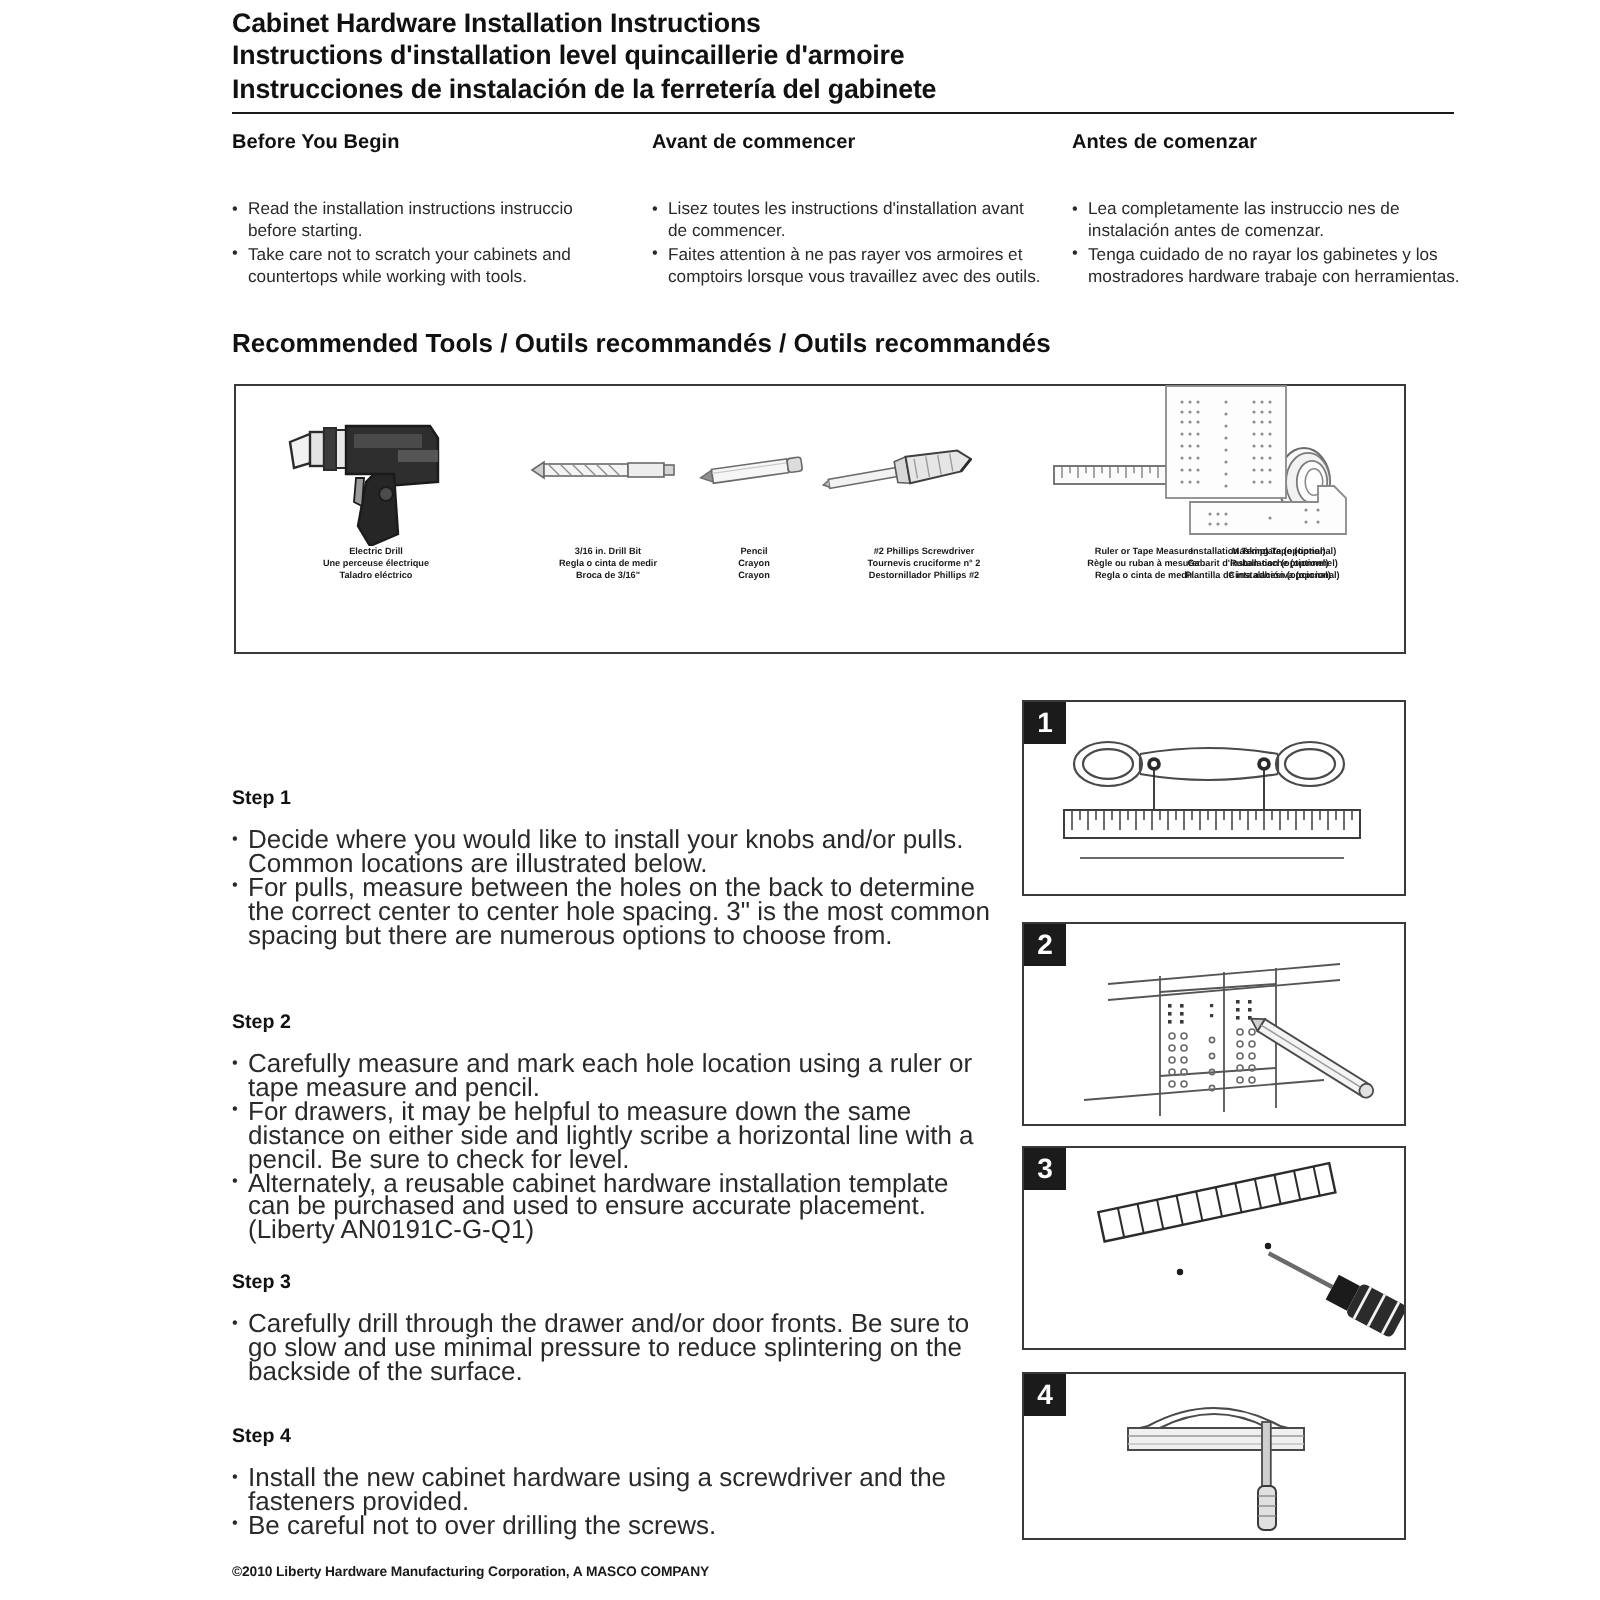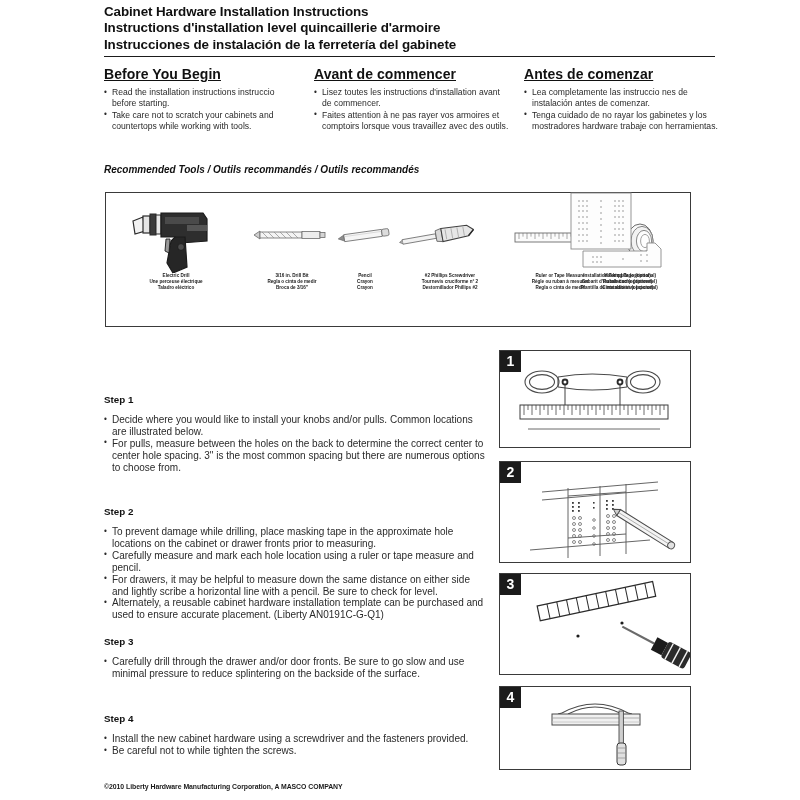--- a/index.html
+++ b/index.html
@@ -10,21 +10,21 @@
   body {
     width: 800px;
     height: 800px;
     position: relative;
     font-family: "Liberation Sans", sans-serif;
     color: #1a1a1a;
     overflow: hidden;
   }
   .page {
     position: absolute;
-    left: 0; top: 0;
+    left: 12px; top: 0;
     width: 632px; height: 800px;
   }
 
   
   .title-block {
     position: absolute;
     left: 104px;
     top: 4px;
     width: 610px;
   }
@@ -50,26 +50,25 @@
     position: absolute;
     left: 104px;
     top: 66px;
     width: 616px;
     display: flex;
     gap: 0px;
   }
   .col { width: 196px; margin-right: 14px; }
   .col:last-child { margin-right: 0; }
   .col-head {
-    font-size: 14px;
+    font-size: 10px;
     font-weight: bold;
     color: #111;
-    margin-bottom: 5px;
+    margin-bottom: 22px;
     letter-spacing: 0.05px;
-    text-decoration: underline;
   }
   ul.bullets {
     list-style: none;
     margin: 0;
     padding: 0;
   }
   ul.bullets li {
     position: relative;
     padding-left: 8px;
     font-size: 8.6px;
@@ -84,24 +83,23 @@
     top: -0.4px;
     font-size: 8.2px;
     color: #2a2a2a;
   }
 
   
   .tools-head {
     position: absolute;
     left: 104px;
     top: 164px;
-    font-size: 10px;
+    font-size: 13px;
     font-weight: bold;
     color: #111;
-    font-style: italic;
   }
   .tools-box {
     position: absolute;
     left: 105px;
     top: 192px;
     width: 584px;
     height: 133px;
     border: 1px solid #3a3a3a;
     background: #fff;
   }
@@ -129,21 +127,21 @@
     width: 382px;
   }
   .step-title {
     font-size: 9.8px;
     font-weight: bold;
     color: #111;
     margin-bottom: 9px;
     margin-top: 48px;
   }
   .step ul.bullets li {
-    font-size: 10px;
+    font-size: 13px;
     line-height: 11.9px;
     padding-left: 8px;
     color: #2a2a2a;
   }
 
   
   .illus {
     position: absolute;
     border: 1px solid #3a3a3a;
     background: #fff;
@@ -501,21 +499,20 @@
           <line x1="164" y1="54" x2="164" y2="59"></line>
       </g>
       <line x1="28" y1="78" x2="160" y2="78" stroke="#6a6a6a" stroke-width="1"></line>
     </svg>
     <div class="illus-num">1</div>
   </div>
 
   <div class="step" style="top:458px;">
     <div class="step-title">Step 2</div>
     <ul class="bullets">
-      <li>To prevent damage while drilling, place masking tape in the approximate hole locations on the cabinet or drawer fronts prior to measuring.</li>
       <li>Carefully measure and mark each hole location using a ruler or tape measure and pencil.</li>
       <li>For drawers, it may be helpful to measure down the same distance on either side and lightly scribe a horizontal line with a pencil.  Be sure to check for level.</li>
       <li>Alternately, a reusable cabinet hardware installation template can be purchased and used to ensure accurate placement. (Liberty AN0191C-G-Q1)</li>
     </ul>
   </div>
 
   <div class="illus" style="left:499px; top:461px; width:190px; height:100px;">
     <svg width="190" height="100" viewBox="0 0 190 100">
       <g stroke="#555" fill="none" stroke-width="0.9">
         <path d="M42 30 L158 20"></path>
@@ -617,21 +614,21 @@
         </g>
       </g>
     </svg>
     <div class="illus-num">3</div>
   </div>
 
   <div class="step" style="top:665px;">
     <div class="step-title">Step 4</div>
     <ul class="bullets">
       <li>Install the new cabinet hardware using a screwdriver and the fasteners provided.</li>
-      <li>Be careful not to while tighten the screws.</li>
+      <li>Be careful not to over drilling the screws.</li>
     </ul>
   </div>
 
   <div class="illus" style="left:499px; top:686px; width:190px; height:82px;">
     <svg width="190" height="82" viewBox="0 0 190 82">
       <g stroke="#4a4a4a" fill="none" stroke-width="1.1">
         <path d="M62 26 Q95 8 128 26"></path>
         <path d="M68 27 Q95 13 122 27"></path>
         <path d="M62 26 L58 27 M128 26 L132 27"></path>
       </g>

